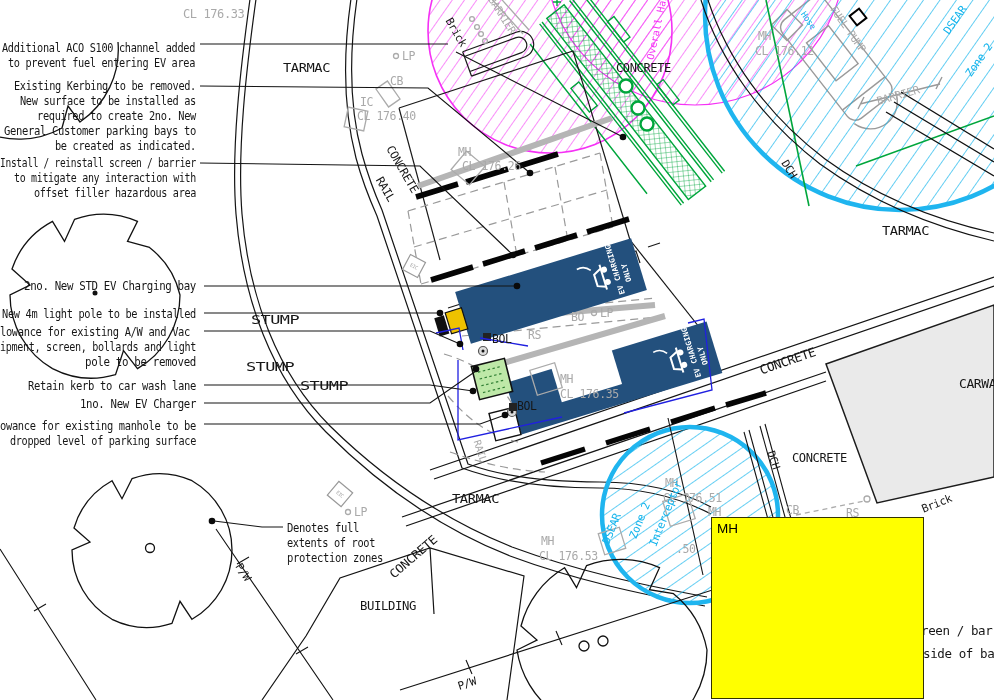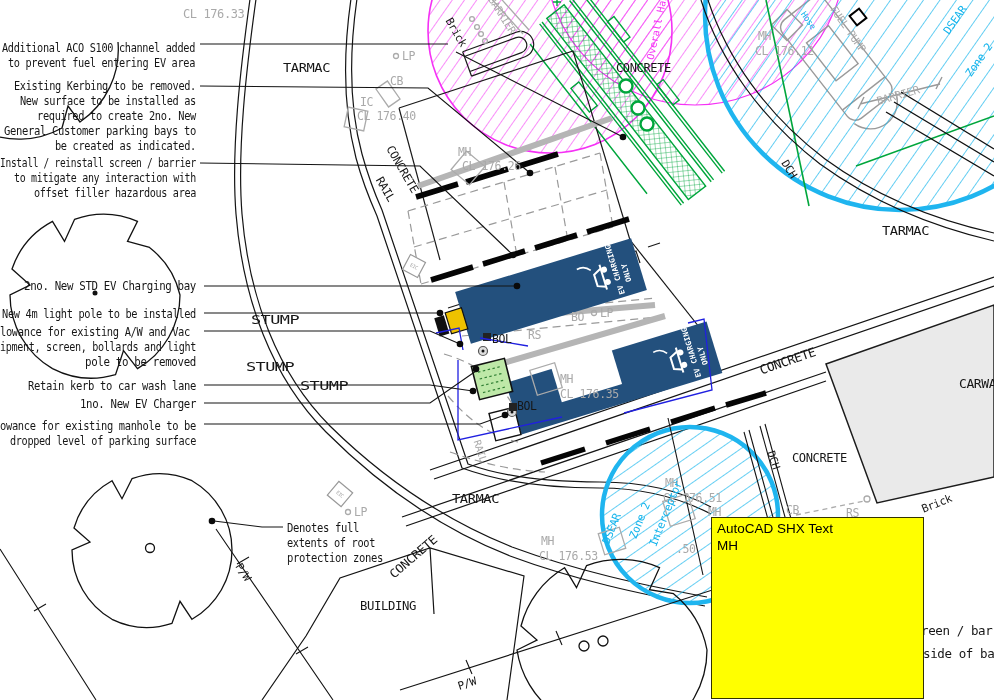--- a/index.html
+++ b/index.html
@@ -352,16 +352,15 @@
     <text class="cyt" font-size="11" text-anchor="middle" transform="translate(982,62) rotate(-55)">Zone 2</text>
     <text class="mgt" font-size="10" text-anchor="middle" transform="translate(661,25) rotate(-78)">Overall Haza</text>
     <text class="gy" font-size="10.5" text-anchor="middle" transform="translate(499,17) rotate(57)">BARRIER</text>
     <text class="gy" font-size="11" text-anchor="middle" transform="translate(899,99) rotate(-16)">BARRIER</text>
     <text class="gy" font-size="10.5" text-anchor="middle" transform="translate(845,31) rotate(55)">FUEL PUMP</text>
     <text class="cyt" font-size="8.5" text-anchor="middle" transform="translate(806,22) rotate(55)">Hose</text>
   </g>
 </svg>
 
 <div class="tooltip">
-  <div>AutoCAD SHX Text</div>
   <div>MH</div>
 </div>
 </div>
 
 </body></html>

